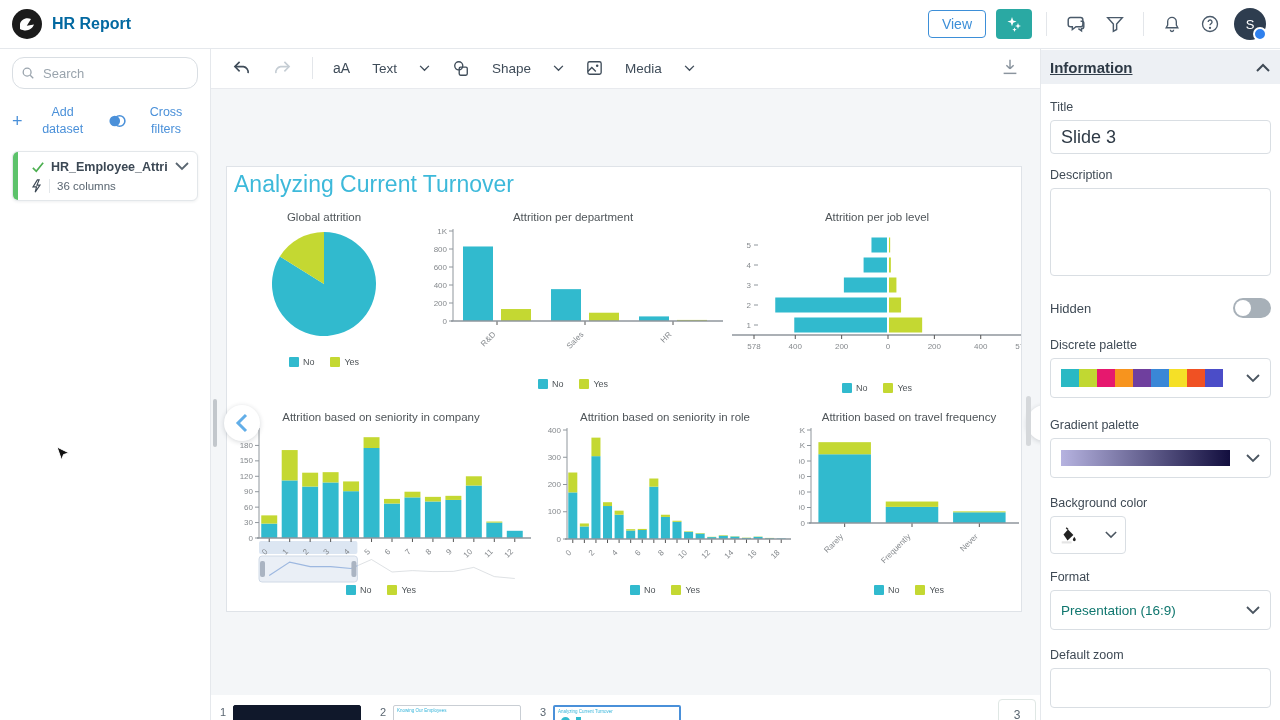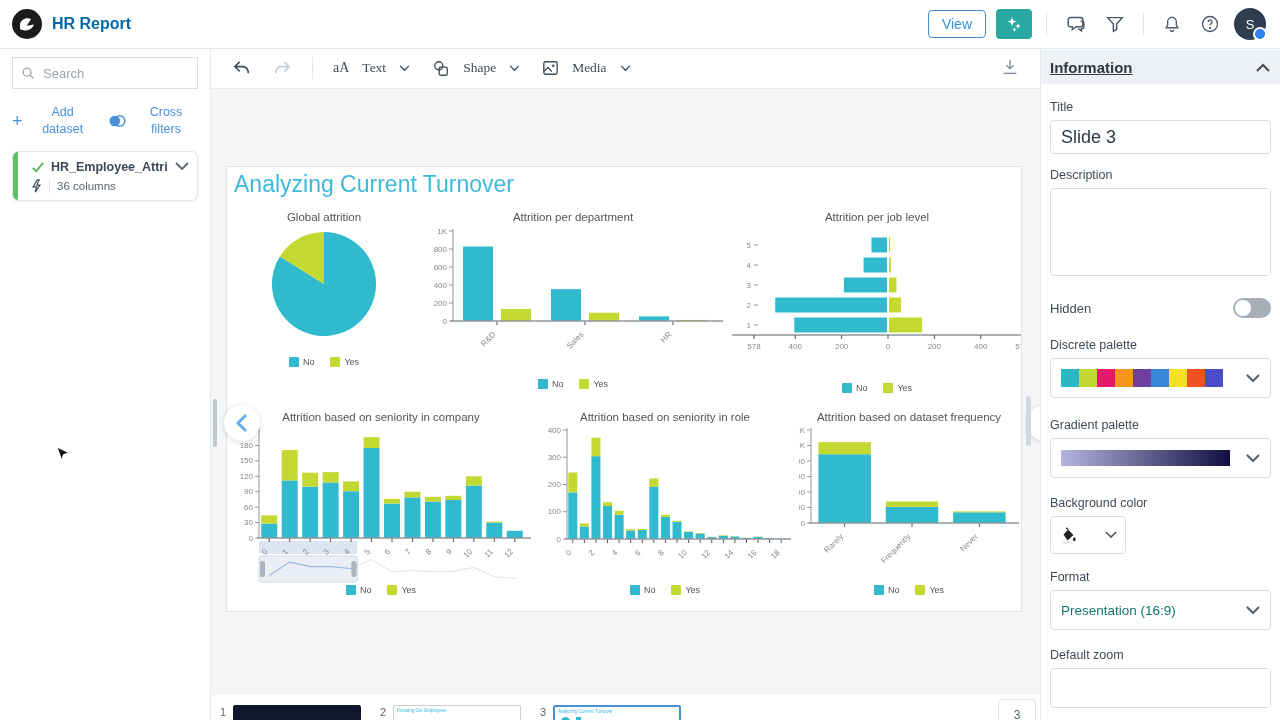--- a/index.html
+++ b/index.html
@@ -18,21 +18,21 @@
           display:flex;align-items:center;justify-content:center;}
   .tb-divider{width:1px;height:24px;background:#e3e6ea;margin:0 4px;}
   .icon-btn{background:none;border:none;padding:4px;cursor:pointer;display:flex;align-items:center;}
   .avatar{width:32px;height:32px;border-radius:50%;background:#2e3d4f;color:#fff;font-size:13px;
           display:flex;align-items:center;justify-content:center;position:relative;cursor:pointer;}
   .avatar::after{content:"";position:absolute;right:-1px;bottom:-1px;width:10px;height:10px;border-radius:50%;
           background:#2f80ed;border:2px solid #fff;}
   
   .sidebar{position:absolute;left:0;top:48px;width:210px;height:672px;background:#fff;
            border-right:1px solid #e5e8ec;z-index:20;}
-  .search-box{margin:9px 12px;height:30px;border:1px solid #d9dee3;border-radius:0;
+  .search-box{margin:9px 12px;height:30px;border:1px solid #d9dee3;border-radius:12px;
               display:flex;align-items:center;padding:0 8px;gap:6px;}
   .search-box input{border:none;outline:none;flex:1;font-size:13px;color:#49545e;font-family:inherit;width:100%;}
   .search-box input::placeholder{color:#9aa4ad;}
   .ds-actions{display:flex;align-items:flex-start;justify-content:space-around;margin:14px 6px 10px;}
   .ds-action{display:flex;align-items:center;gap:8px;color:#4a90d9;font-size:12.5px;cursor:pointer;
              text-align:center;line-height:1.35;background:none;border:none;font-family:inherit;}
   .plus-glyph{font-size:18px;font-weight:400;color:#4a90d9;}
   .dataset-card{margin:12px 12px;border:1px solid #e3e7ea;border-radius:6px;position:relative;
                 box-shadow:0 1px 3px rgba(40,50,60,.08);padding:8px 8px 7px 18px;cursor:pointer;background:#fff;}
   .dataset-card::before{content:"";position:absolute;left:0;top:0;bottom:0;width:5px;background:#5cc26a;
@@ -40,22 +40,22 @@
   .ds-row1{display:flex;align-items:center;gap:6px;}
   .ds-name{font-size:12.5px;font-weight:700;color:#3c4854;flex:1;white-space:nowrap;overflow:hidden;}
   .ds-row2{display:flex;align-items:center;gap:7px;margin-top:5px;color:#5a6671;}
   .ds-sep{width:1px;height:14px;background:#e3e7ea;}
   .ds-columns{font-size:11.5px;color:#5a6671;}
   .cursor{position:absolute;left:55px;top:398px;z-index:50;pointer-events:none;}
   
   .center{position:absolute;left:210px;top:48px;width:830px;height:672px;background:#f4f6f8;overflow:hidden;}
   .toolbar{position:absolute;left:0;top:0;right:0;height:40px;background:#fff;border-bottom:1px solid #e8eaee;
            display:flex;align-items:center;gap:6px;padding-left:14px;}
-  .tool-group{display:flex;align-items:center;gap:13px;background:none;border:none;cursor:pointer;
-              font-size:13.5px;color:#3f4c59;padding:5px 8px;font-family:Liberation Serif, serif;}
+  .tool-group{display:flex;align-items:center;gap:22px;background:none;border:none;cursor:pointer;
+              font-size:13.5px;color:#3f4c59;padding:5px 8px;font-family:Liberation Sans, sans-serif;}
   .tool-divider{width:1px;height:22px;background:#e3e6ea;margin:0 6px;}
   .aa{font-size:14px;color:#3f4c59;}
   .dl-btn{position:absolute;right:14px;top:8px;background:none;border:none;cursor:pointer;}
   
   .slide{position:absolute;left:16px;top:118px;width:794px;height:444px;background:#fff;
          border:1px solid #dfe3e8;overflow:hidden;}
   .slide-title{padding:4px 0 0 7px;font-size:23px;color:#3db9da;}
   .chart{position:absolute;overflow:hidden;}
   .chart-title{text-align:center;font-size:11.5px;color:#4f5559;height:16px;white-space:nowrap;}
   .chart-legend{display:flex;justify-content:center;gap:16px;align-items:center;}
@@ -564,21 +564,21 @@
             <i class="legend-swatch" style="background: rgb(49, 186, 206);"></i>
             <span>No</span>
           </span>
           <span class="legend-item">
             <i class="legend-swatch" style="background: rgb(196, 216, 50);"></i>
             <span>Yes</span>
           </span>
         </div>
     </div>
     <div class="chart" id="chart6">
-      <div class="chart-title">Attrition based on dataset frequency</div>
+      <div class="chart-title">Attrition based on travel frequency</div>
       <div class="plot">
           <svg width="220" height="150" viewBox="0 0 220 150">
             <line x1="12" y1="1" x2="12" y2="96" stroke="#8f969c" stroke-width="1"></line>
             <line x1="8" y1="96" x2="12" y2="96" stroke="#8f969c" stroke-width="1"></line>
             <text x="6" y="98.5" text-anchor="end" font-size="8" fill="#85898d">0</text>
             <line x1="8" y1="80.5" x2="12" y2="80.5" stroke="#8f969c" stroke-width="1"></line>
             <text x="6" y="83" text-anchor="end" font-size="8" fill="#85898d">200</text>
             <line x1="8" y1="65" x2="12" y2="65" stroke="#8f969c" stroke-width="1"></line>
             <text x="6" y="67.5" text-anchor="end" font-size="8" fill="#85898d">400</text>
             <line x1="8" y1="49.5" x2="12" y2="49.5" stroke="#8f969c" stroke-width="1"></line>

